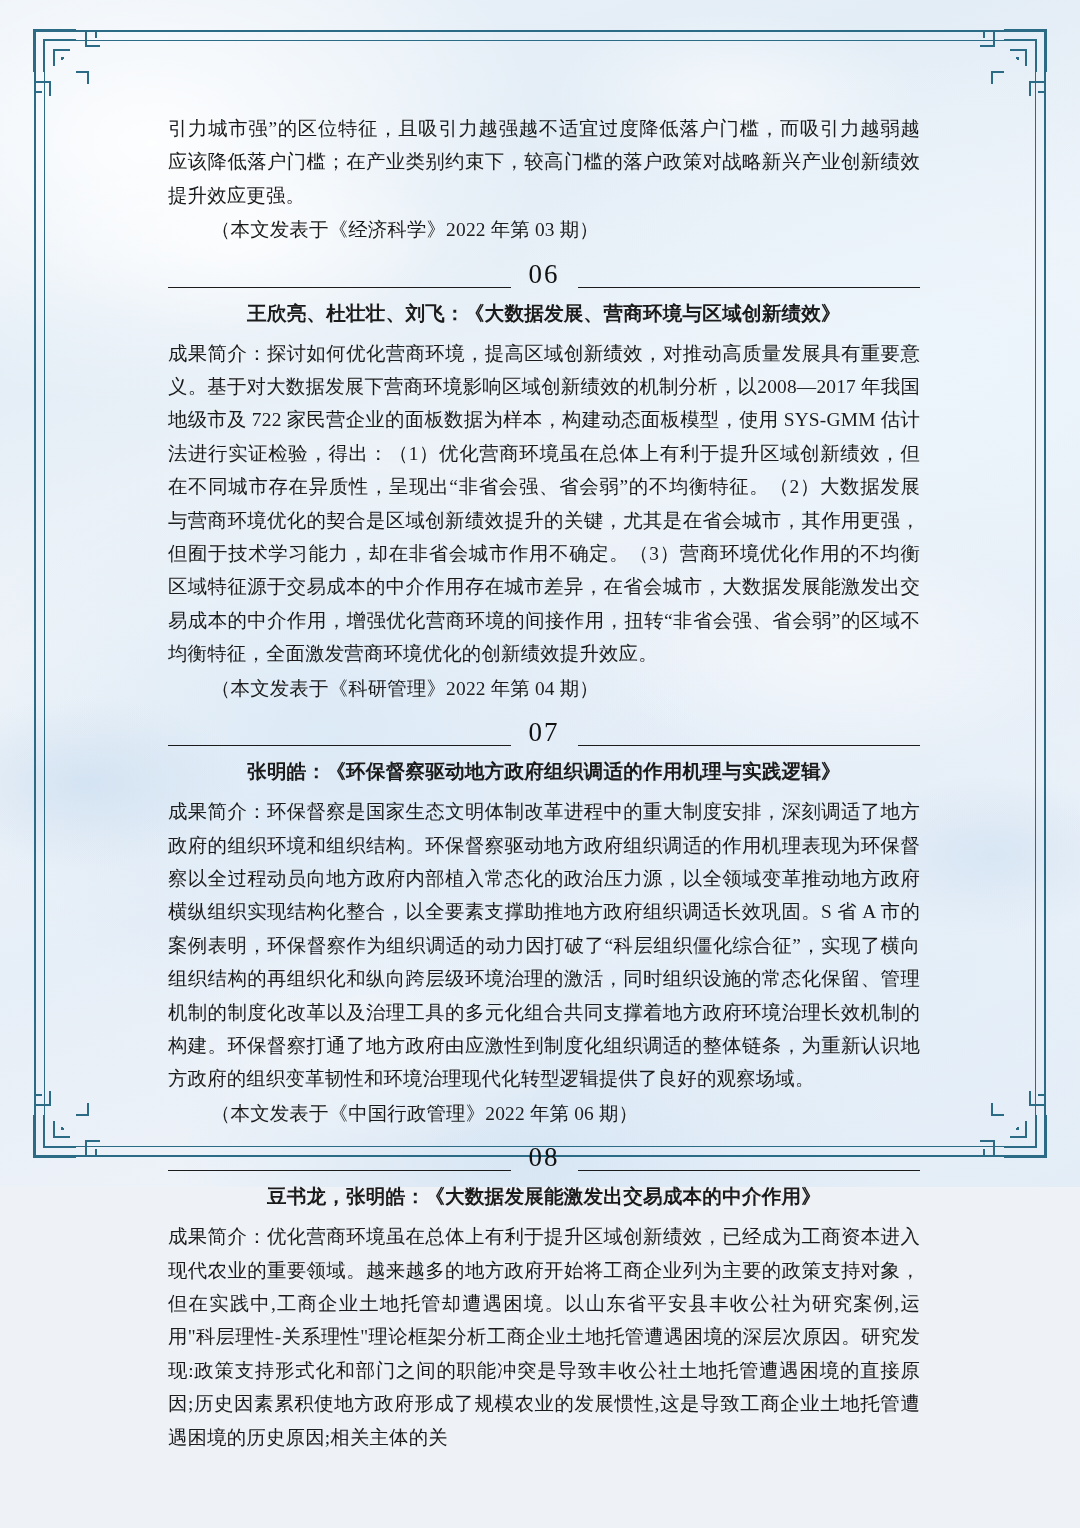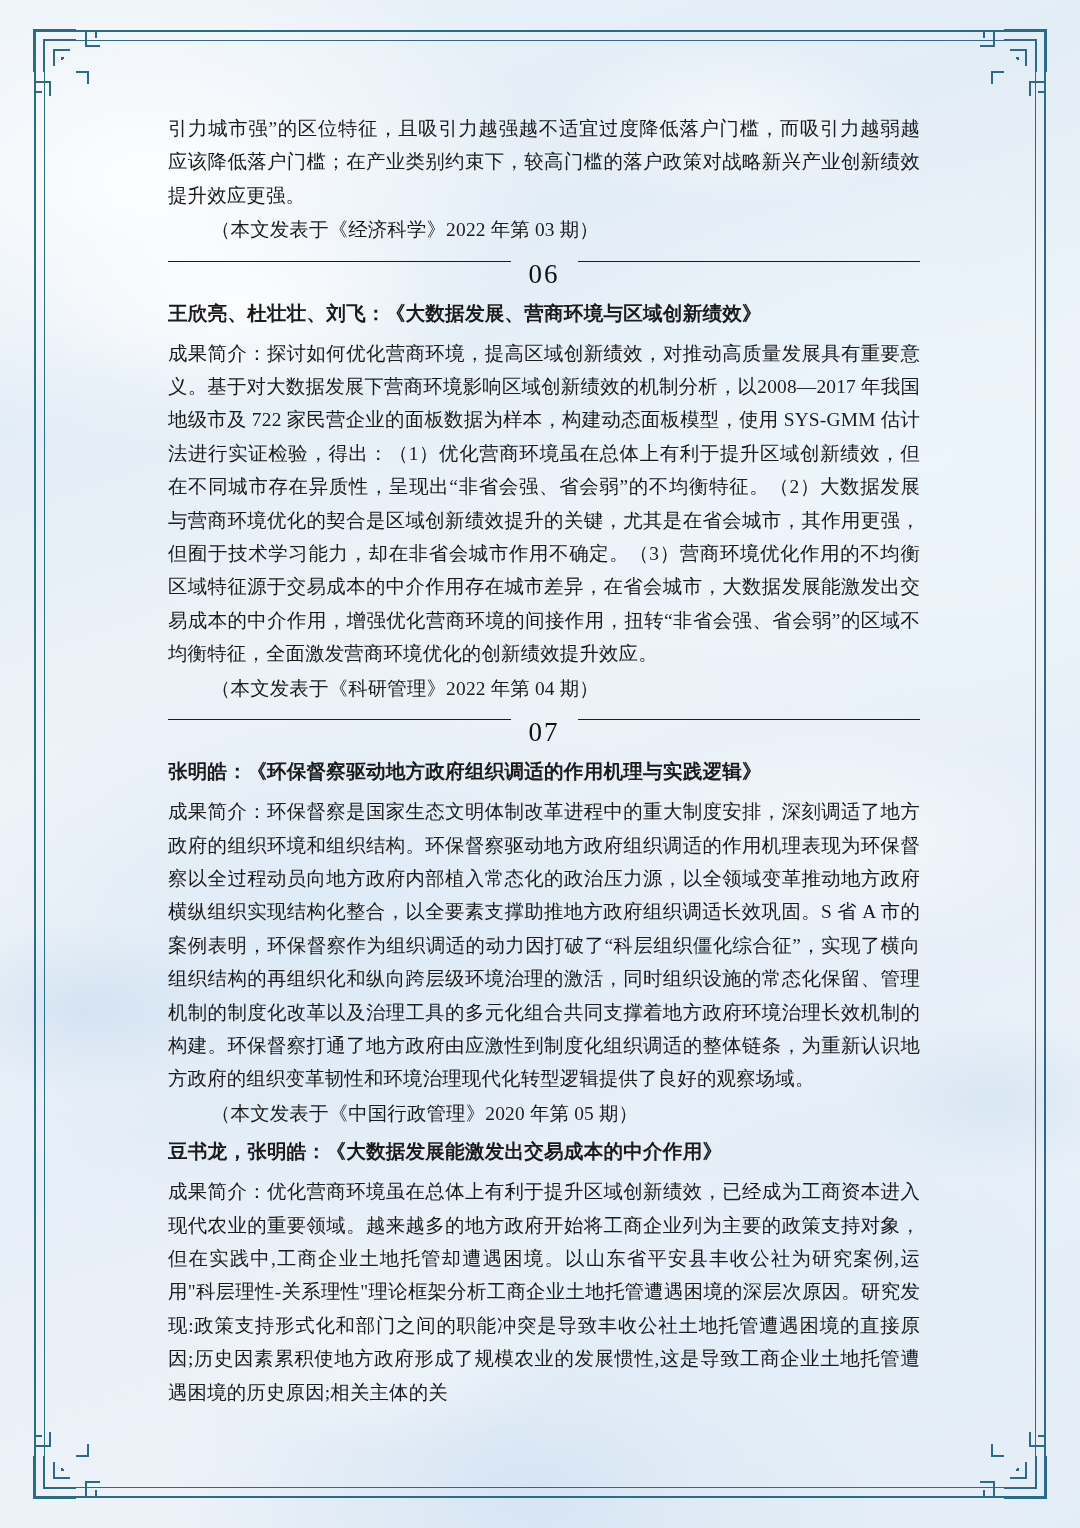--- a/index.html
+++ b/index.html
@@ -11,21 +11,21 @@
     height: 1528px;
     font-family: "Liberation Serif", serif;
     background: #eef2f7;
     overflow: hidden;
   }
 
   
   .page {
     position: relative;
     width: 1080px;
-    height: 1528px;
+    height: 1187px;
     box-sizing: border-box;
     background:
       radial-gradient(ellipse 560px 380px at 14% 12%, rgba(255,255,255,0.92), rgba(255,255,255,0) 70%),
       radial-gradient(ellipse 640px 420px at 86% 30%, rgba(236,245,252,0.95), rgba(236,245,252,0) 72%),
       radial-gradient(ellipse 520px 400px at 30% 62%, rgba(216,232,246,0.75), rgba(216,232,246,0) 72%),
       radial-gradient(ellipse 700px 480px at 80% 82%, rgba(225,237,248,0.85), rgba(225,237,248,0) 72%),
       radial-gradient(ellipse 480px 300px at 50% 97%, rgba(205,224,242,0.7), rgba(205,224,242,0) 75%),
       linear-gradient(160deg, #eaf1f8 0%, #e3edf6 22%, #eef3f8 42%, #e6eef7 62%, #edf2f8 80%, #e4edf6 100%);
   }
   .cloudwash {
@@ -89,39 +89,39 @@
   .para { text-indent: 0; }
   .src-line {
     margin-top: 1px;
     text-indent: 0;
     margin-left: 43px;
   }
 
   
   .sep {
     display: flex;
-    align-items: flex-start;
+    align-items: flex-end;
     margin: 14px 0 10px 0;
   }
   .sep .rule {
     flex: 1;
     height: 0;
     border-top: 1.6px solid #1b1b1b;
   }
   .sep .num {
     font-family: "Liberation Serif", serif;
     font-size: 27px;
     letter-spacing: 2px;
     padding: 0 18px;
     line-height: 1;
     color: #111;
   }
 
   .title {
-    text-align: left;
+    text-align: center;
     font-weight: bold;
     font-size: 19.6px;
     line-height: 31px;
     margin: 6px 0 8px 0;
     letter-spacing: 0.2px;
   }
   .lead { font-weight: normal; }
 
   .blk { margin-bottom: 0; }
 </style>
@@ -210,23 +210,28 @@
     <div class="sep">
       <span class="rule"></span>
       <span class="num">07</span>
       <span class="rule"></span>
     </div>
     <div class="blk">
       <p class="title">张明皓：《环保督察驱动地方政府组织调适的作用机理与实践逻辑》</p>
       <p class="para">
         <span class="lead">成果简介：</span><span>环保督察是国家生态文明体制改革进程中的重大制度安排，深刻调适了地方政府的组织环境和组织结构。环保督察驱动地方政府组织调适的作用机理表现为环保督察以全过程动员向地方政府内部植入常态化的政治压力源，以全领域变革推动地方政府横纵组织实现结构化整合，以全要素支撑助推地方政府组织调适长效巩固。S 省 A 市的案例表明，环保督察作为组织调适的动力因打破了“科层组织僵化综合征”，实现了横向组织结构的再组织化和纵向跨层级环境治理的激活，同时组织设施的常态化保留、管理机制的制度化改革以及治理工具的多元化组合共同支撑着地方政府环境治理长效机制的构建。环保督察打通了地方政府由应激性到制度化组织调适的整体链条，为重新认识地方政府的组织变革韧性和环境治理现代化转型逻辑提供了良好的观察场域。</span>
       </p>
-      <p class="src-line">（本文发表于《中国行政管理》2020 年第 05 期）</p>
-    </div>
-
+      <p class="src-line">（本文发表于《中国行政管理》2022 年第 06 期）</p>
+    </div>
+
+    <div class="sep">
+      <span class="rule"></span>
+      <span class="num">08</span>
+      <span class="rule"></span>
+    </div>
     <div class="blk">
       <p class="title">豆书龙，张明皓：《大数据发展能激发出交易成本的中介作用》</p>
       <p class="para">
         <span class="lead">成果简介：</span><span>优化营商环境虽在总体上有利于提升区域创新绩效，已经成为工商资本进入现代农业的重要领域。越来越多的地方政府开始将工商企业列为主要的政策支持对象，但在实践中,工商企业土地托管却遭遇困境。以山东省平安县丰收公社为研究案例,运用"科层理性-关系理性"理论框架分析工商企业土地托管遭遇困境的深层次原因。研究发现:政策支持形式化和部门之间的职能冲突是导致丰收公社土地托管遭遇困境的直接原因;历史因素累积使地方政府形成了规模农业的发展惯性,这是导致工商企业土地托管遭遇困境的历史原因;相关主体的关</span>
       </p>
     </div>
 
   </div>
 </div>
 

